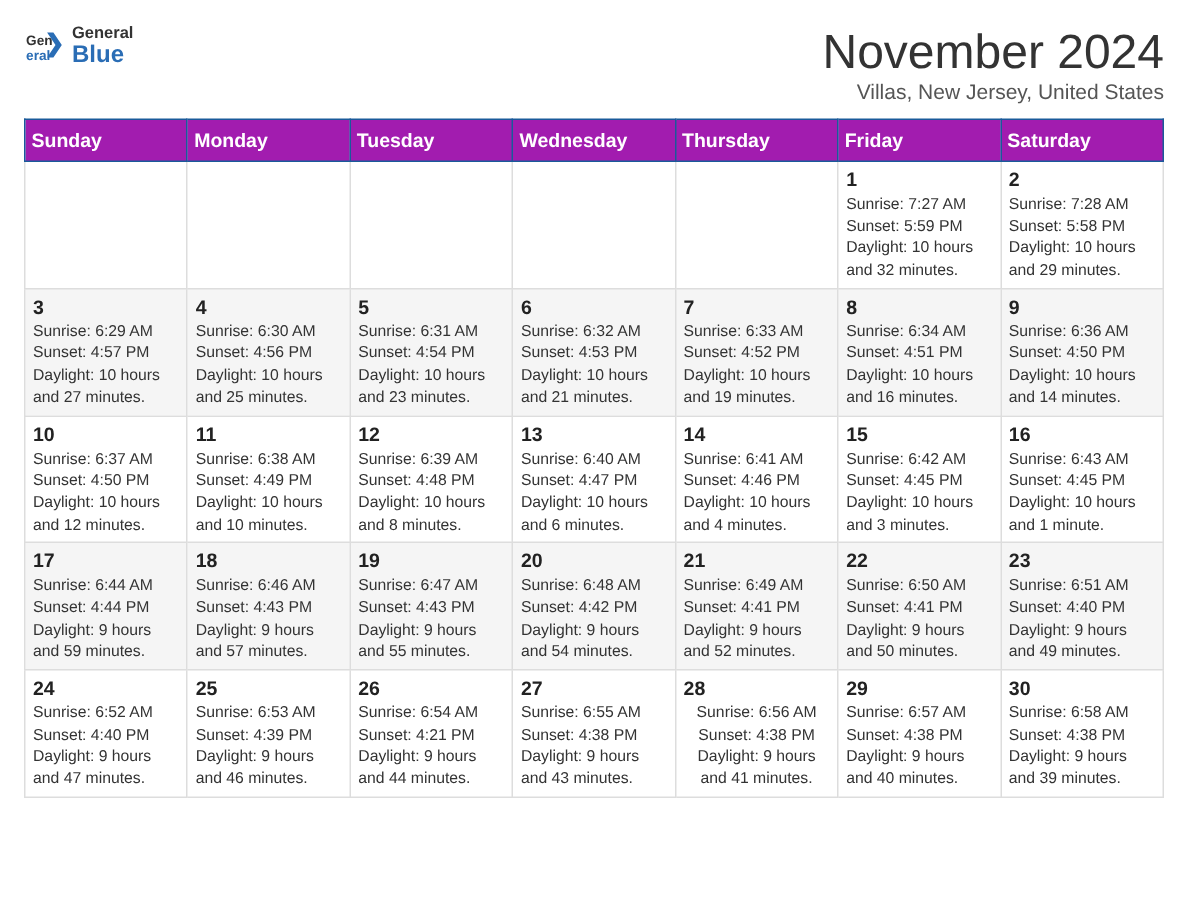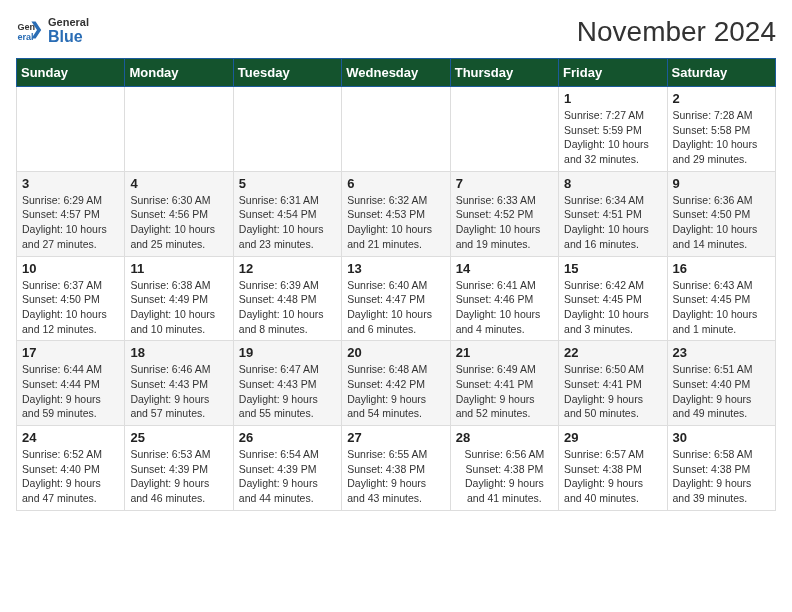--- a/index.html
+++ b/index.html
@@ -21,35 +21,35 @@
       gap: 4px;
     }
     .logo-icon {
       width: 28px;
       height: 28px;
     }
     .title-area {
       text-align: right;
     }
     .month-title {
-      font-size: 28px;
+      font-size: 32px;
       font-weight: normal;
       color: #333;
     }
     .location-subtitle {
       font-size: 14px;
       color: #555;
     }
     table {
       width: 100%;
       border-collapse: collapse;
       table-layout: fixed;
     }
     thead th {
-      background-color: #14532d;
+      background-color: #a21caf;
       color: #fff;
       padding: 6px 4px;
       font-size: 13px;
       font-weight: bold;
       text-align: left;
       border: 1px solid #1a5a9a;
     }
     tbody td {
       vertical-align: top;
       padding: 4px 5px;
@@ -88,20 +88,21 @@
       <text x="2" y="34" font-size="13" font-weight="bold" fill="#2a6db5">eral</text>
       <polygon points="30,8 38,20 30,32 36,32 44,20 36,8" fill="#2a6db5" transform="translate(-8,0)"></polygon>
     </svg>
     <div>
       <div style="font-size:11px;font-weight:bold;color:#333;line-height:1.1;">General</div>
       <div style="font-size:16px;font-weight:bold;color:#2a6db5;line-height:1.1;">Blue</div>
     </div>
   </div>
   <div class="title-area">
     <div class="month-title">November 2024</div>
+    <div class="location-subtitle">Villas, New Jersey, United States</div>
   </div>
 </div>
 
 <table>
   <thead>
     <tr>
     <th>Sunday</th>
         <th>Monday</th>
         <th>Tuesday</th>
         <th>Wednesday</th>
@@ -271,21 +272,21 @@
         </td>
         <td>
           <span class="day-number">25</span>
           <div class="day-info" style="white-space: pre-line;">Sunrise: 6:53 AM
 Sunset: 4:39 PM
 Daylight: 9 hours and 46 minutes.</div>
         </td>
         <td>
           <span class="day-number">26</span>
           <div class="day-info" style="white-space: pre-line;">Sunrise: 6:54 AM
-Sunset: 4:39 PM
+Sunset: 4:21 PM
 Daylight: 9 hours and 44 minutes.</div>
         </td>
         <td>
           <span class="day-number">27</span>
           <div class="day-info" style="white-space: pre-line;">Sunrise: 6:55 AM
 Sunset: 4:38 PM
 Daylight: 9 hours and 43 minutes.</div>
         </td>
         <td>
           <span class="day-number">28</span>

